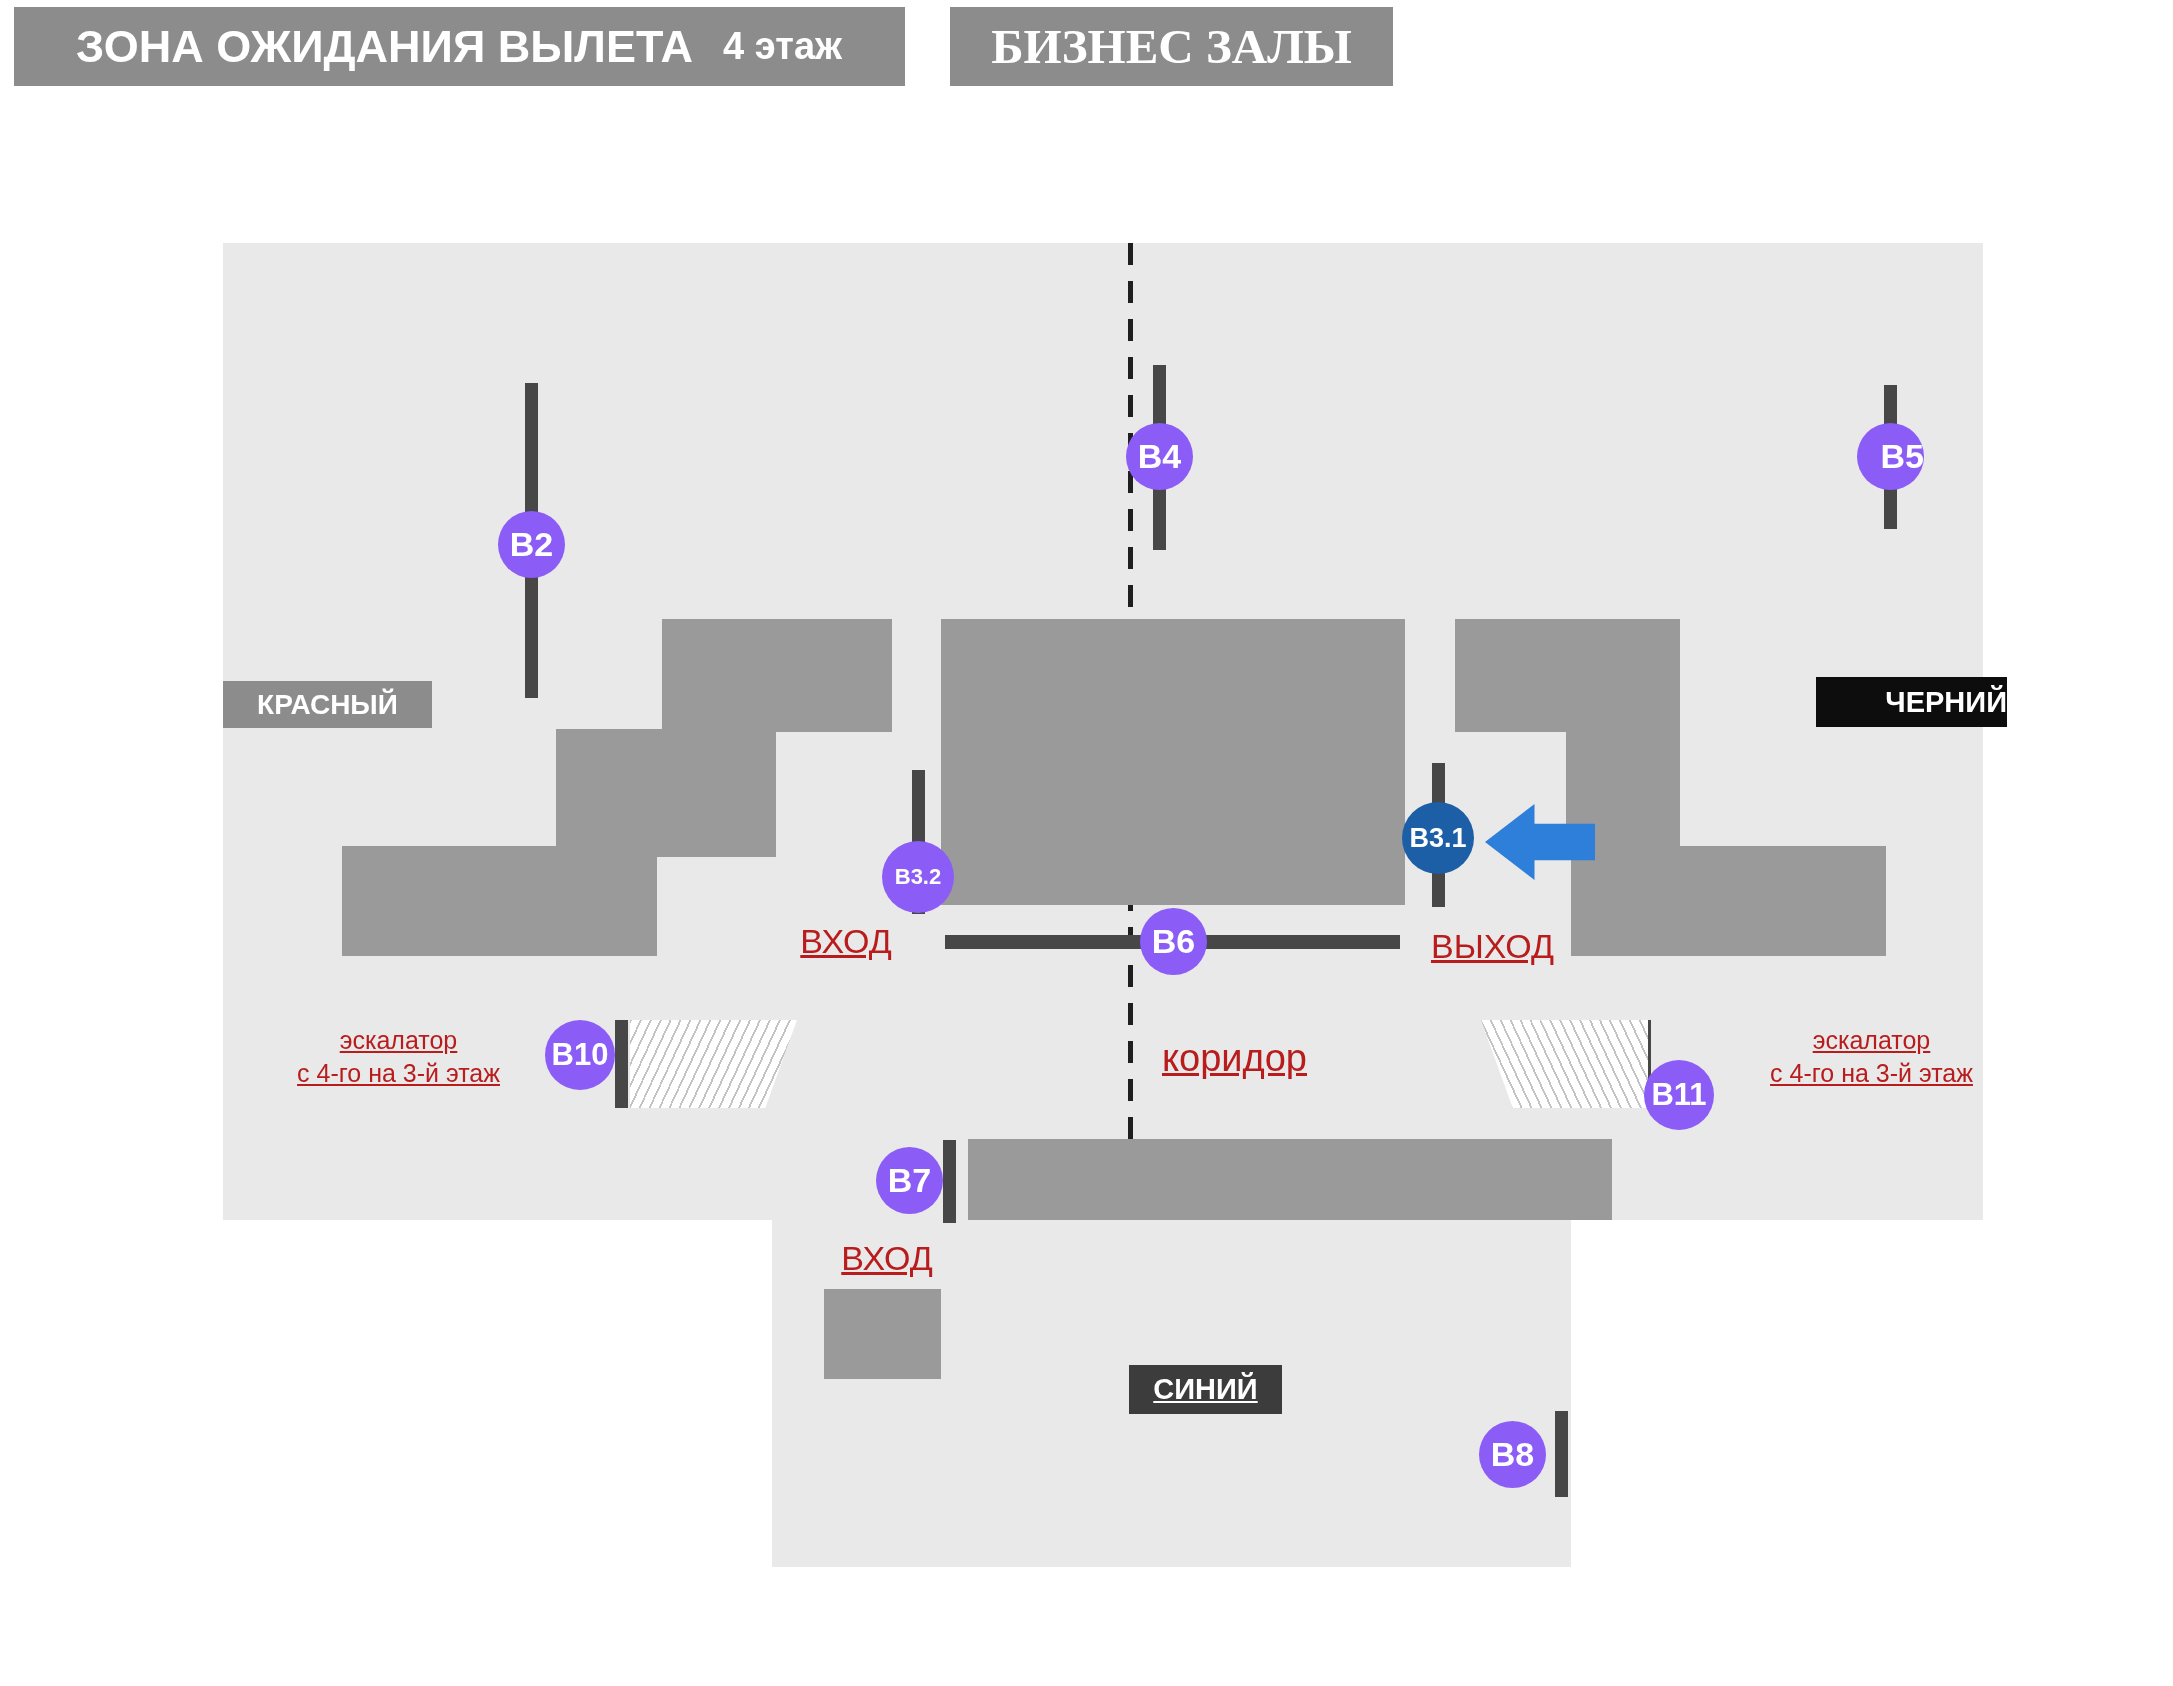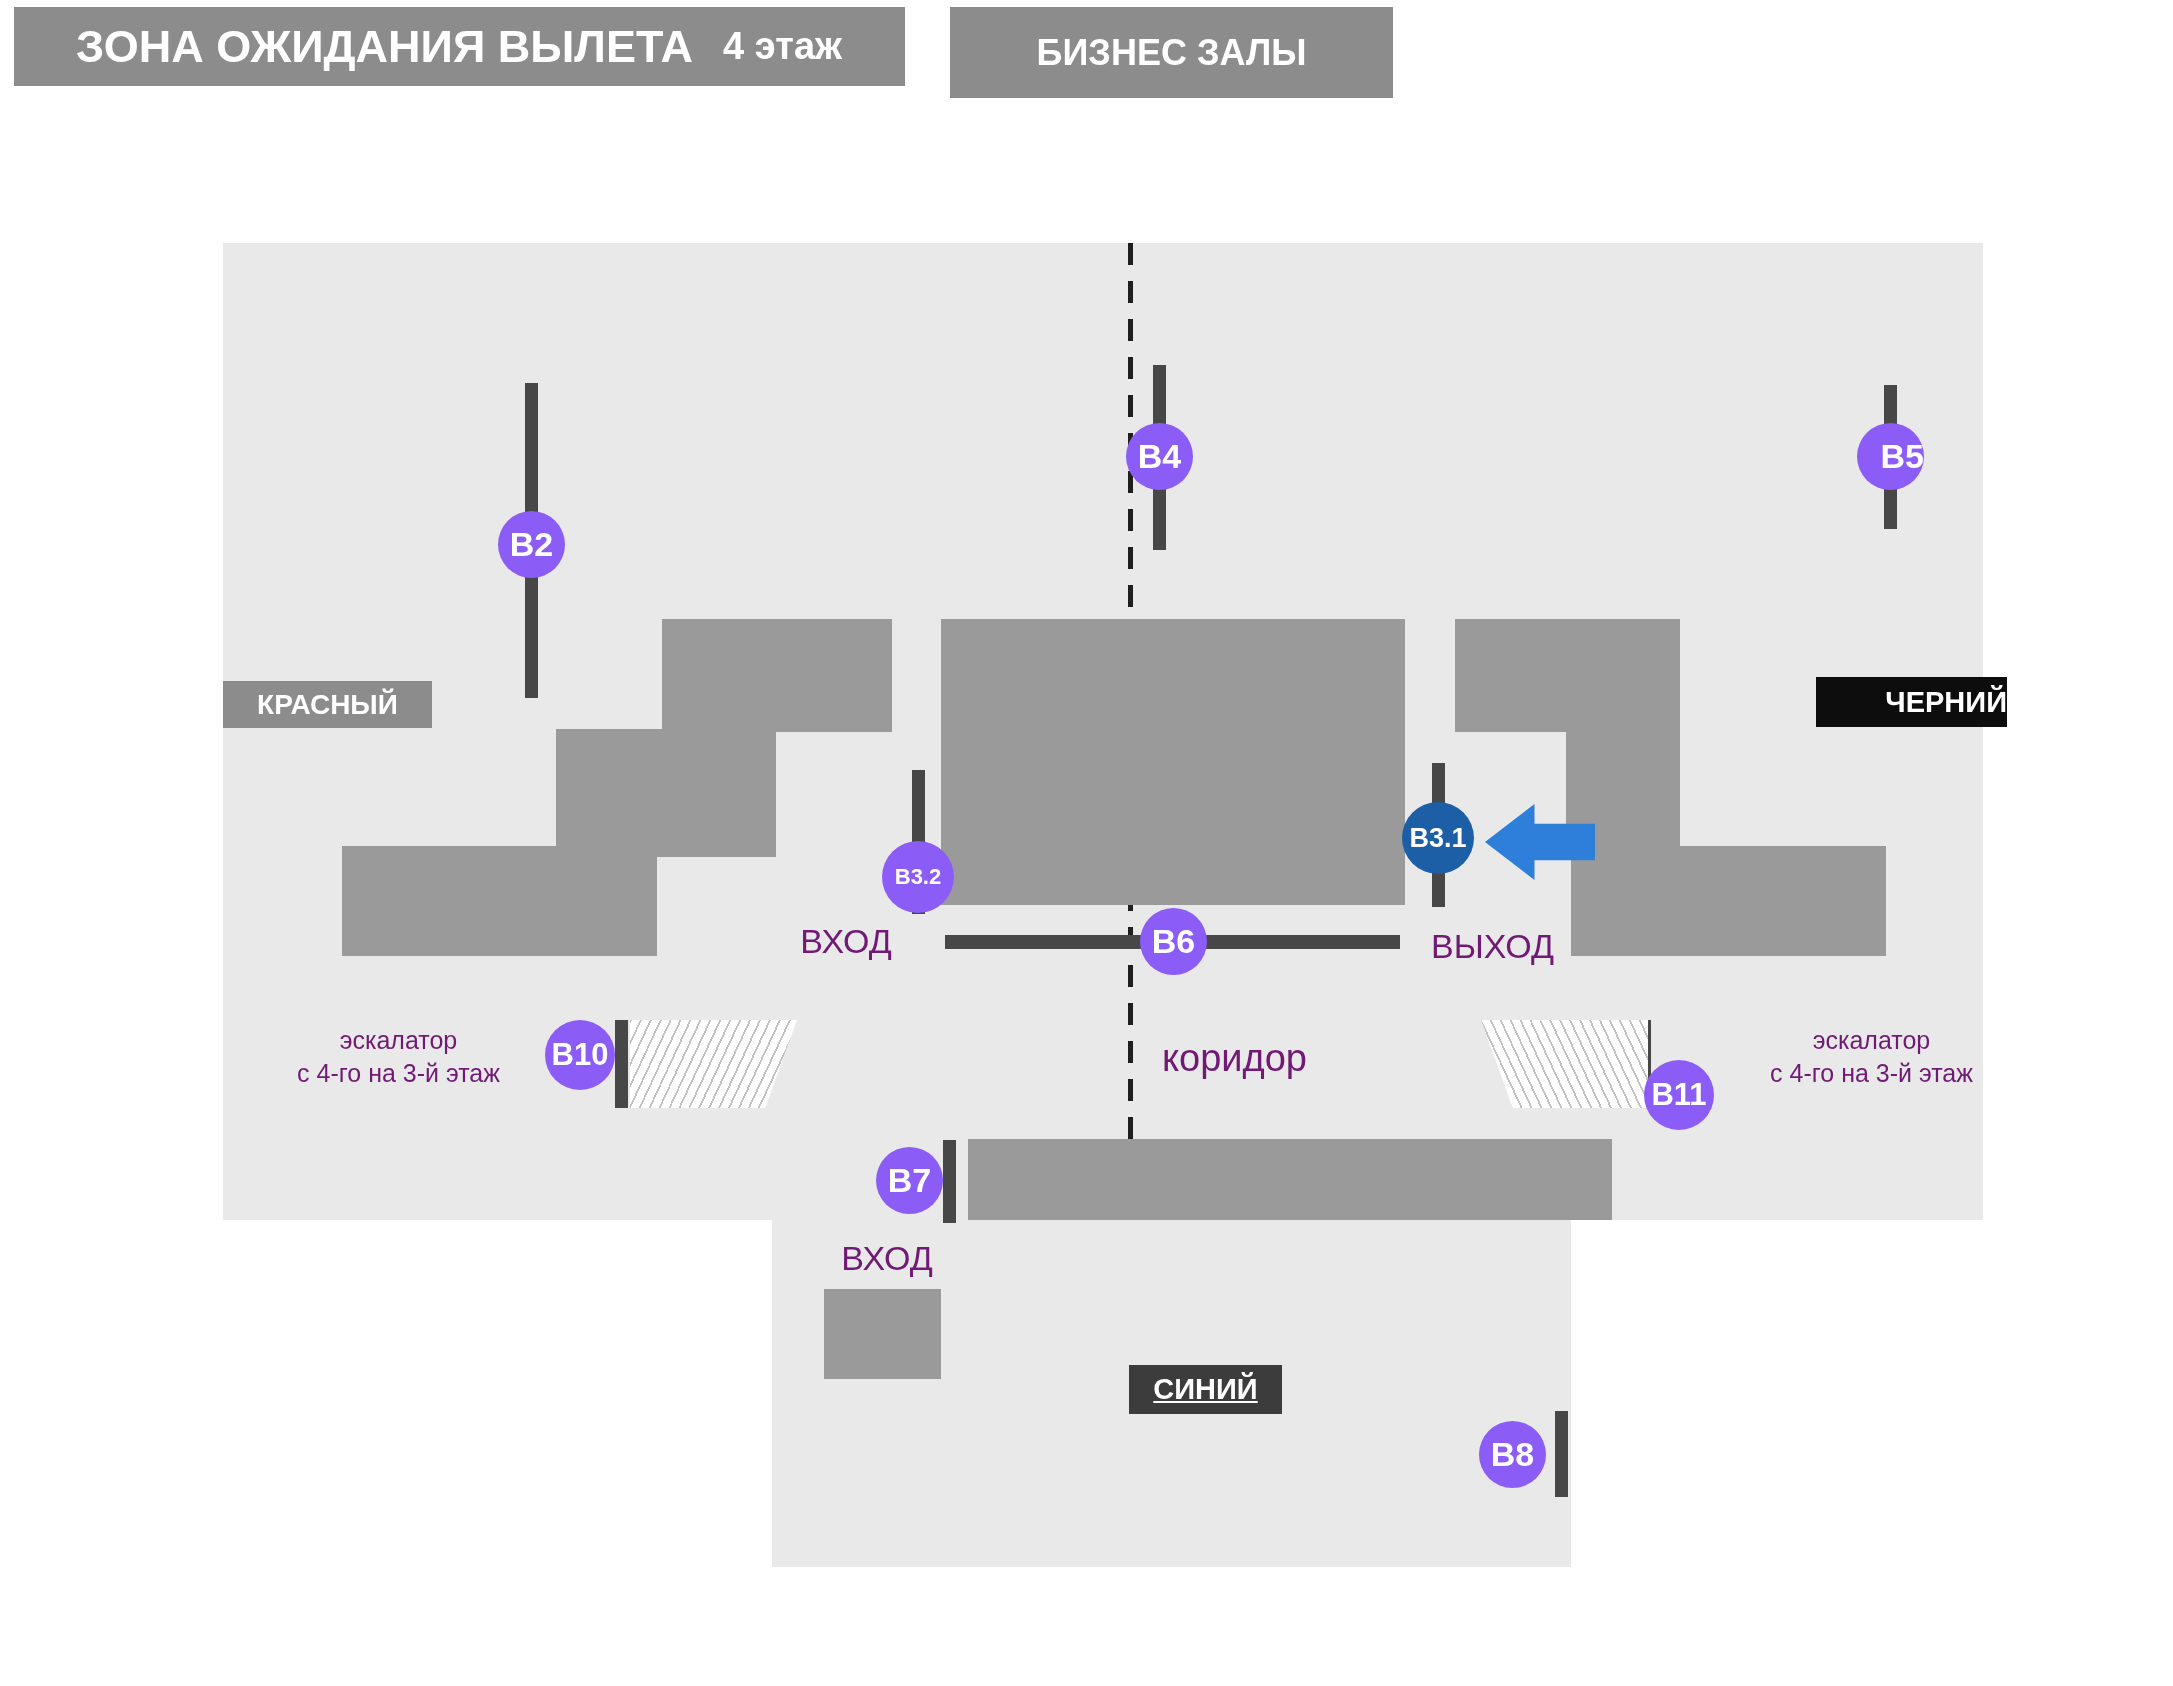--- a/index.html
+++ b/index.html
@@ -10,38 +10,38 @@
   .hdr { position:absolute; background:#8c8c8c; color:#ffffff; font-weight:bold;
          display:flex; align-items:center; justify-content:center; gap:30px; }
   .floor-area { position:absolute; background:#e9e9e9; }
   .bld { position:absolute; background:#9a9a9a; }
   .stem { position:absolute; background:#474747; }
   .disc { position:absolute; background:#8b5cf6; color:#ffffff; font-weight:bold;
           border-radius:50%; display:flex; align-items:center; justify-content:center; }
   .disc.blue { background:#1d5fa6; }
   .badge { position:absolute; color:#ffffff; font-weight:bold;
            display:flex; align-items:center; justify-content:center; }
-  .lbl { position:absolute; color:#701a75; text-align:center; }
+  .lbl { position:absolute; color:#b91c1c; text-align:center;text-decoration:underline; }
   .dash-line { position:absolute;
     background: repeating-linear-gradient(to bottom, #1f1f1f 0 21.6px, transparent 21.6px 38px); }
   .esc { position:absolute; background-color:#ffffff;
     background-image: repeating-linear-gradient(115deg, #c3c3c3 0 1.8px, transparent 1.8px 9px); }
   .arrow-left { position:absolute; background:#2e7fd9;
     clip-path: polygon(0% 50%, 45% 0%, 45% 26%, 100% 26%, 100% 74%, 45% 74%, 45% 100%); }
 </style>
 </head>
 <body>
 
 <div class="canvas">
 
   <div class="hdr" style="left:13.5px; top:7.2px; width:891px; height:79px;">
     <span style="font-size:45px;">ЗОНА ОЖИДАНИЯ ВЫЛЕТА</span>
     <span style="font-size:38px;">4 этаж</span>
   </div>
-  <div class="hdr" style="left:950px; top:7.2px; width:443px; height:91px; font-size:36px;">
+  <div class="hdr" style="left:950px; top:7.2px; width:443px; height:79px; font-size:49px;font-family:Liberation Serif, serif;">
     <span>БИЗНЕС ЗАЛЫ</span>
   </div>
 
   <div class="floor-area" style="left:223px; top:243px; width:1760px; height:977px;"></div>
   <div class="floor-area" style="left:772px; top:1220px; width:799px; height:347px;"></div>
 
   <div class="dash-line" style="left:1128px; top:243px; width:4.5px; height:900px;"></div>
 
   <div class="bld" style="left:662px;  top:619px; width:230px; height:113px;"></div>
   <div class="bld" style="left:556px;  top:729px; width:220px; height:128px;"></div>

